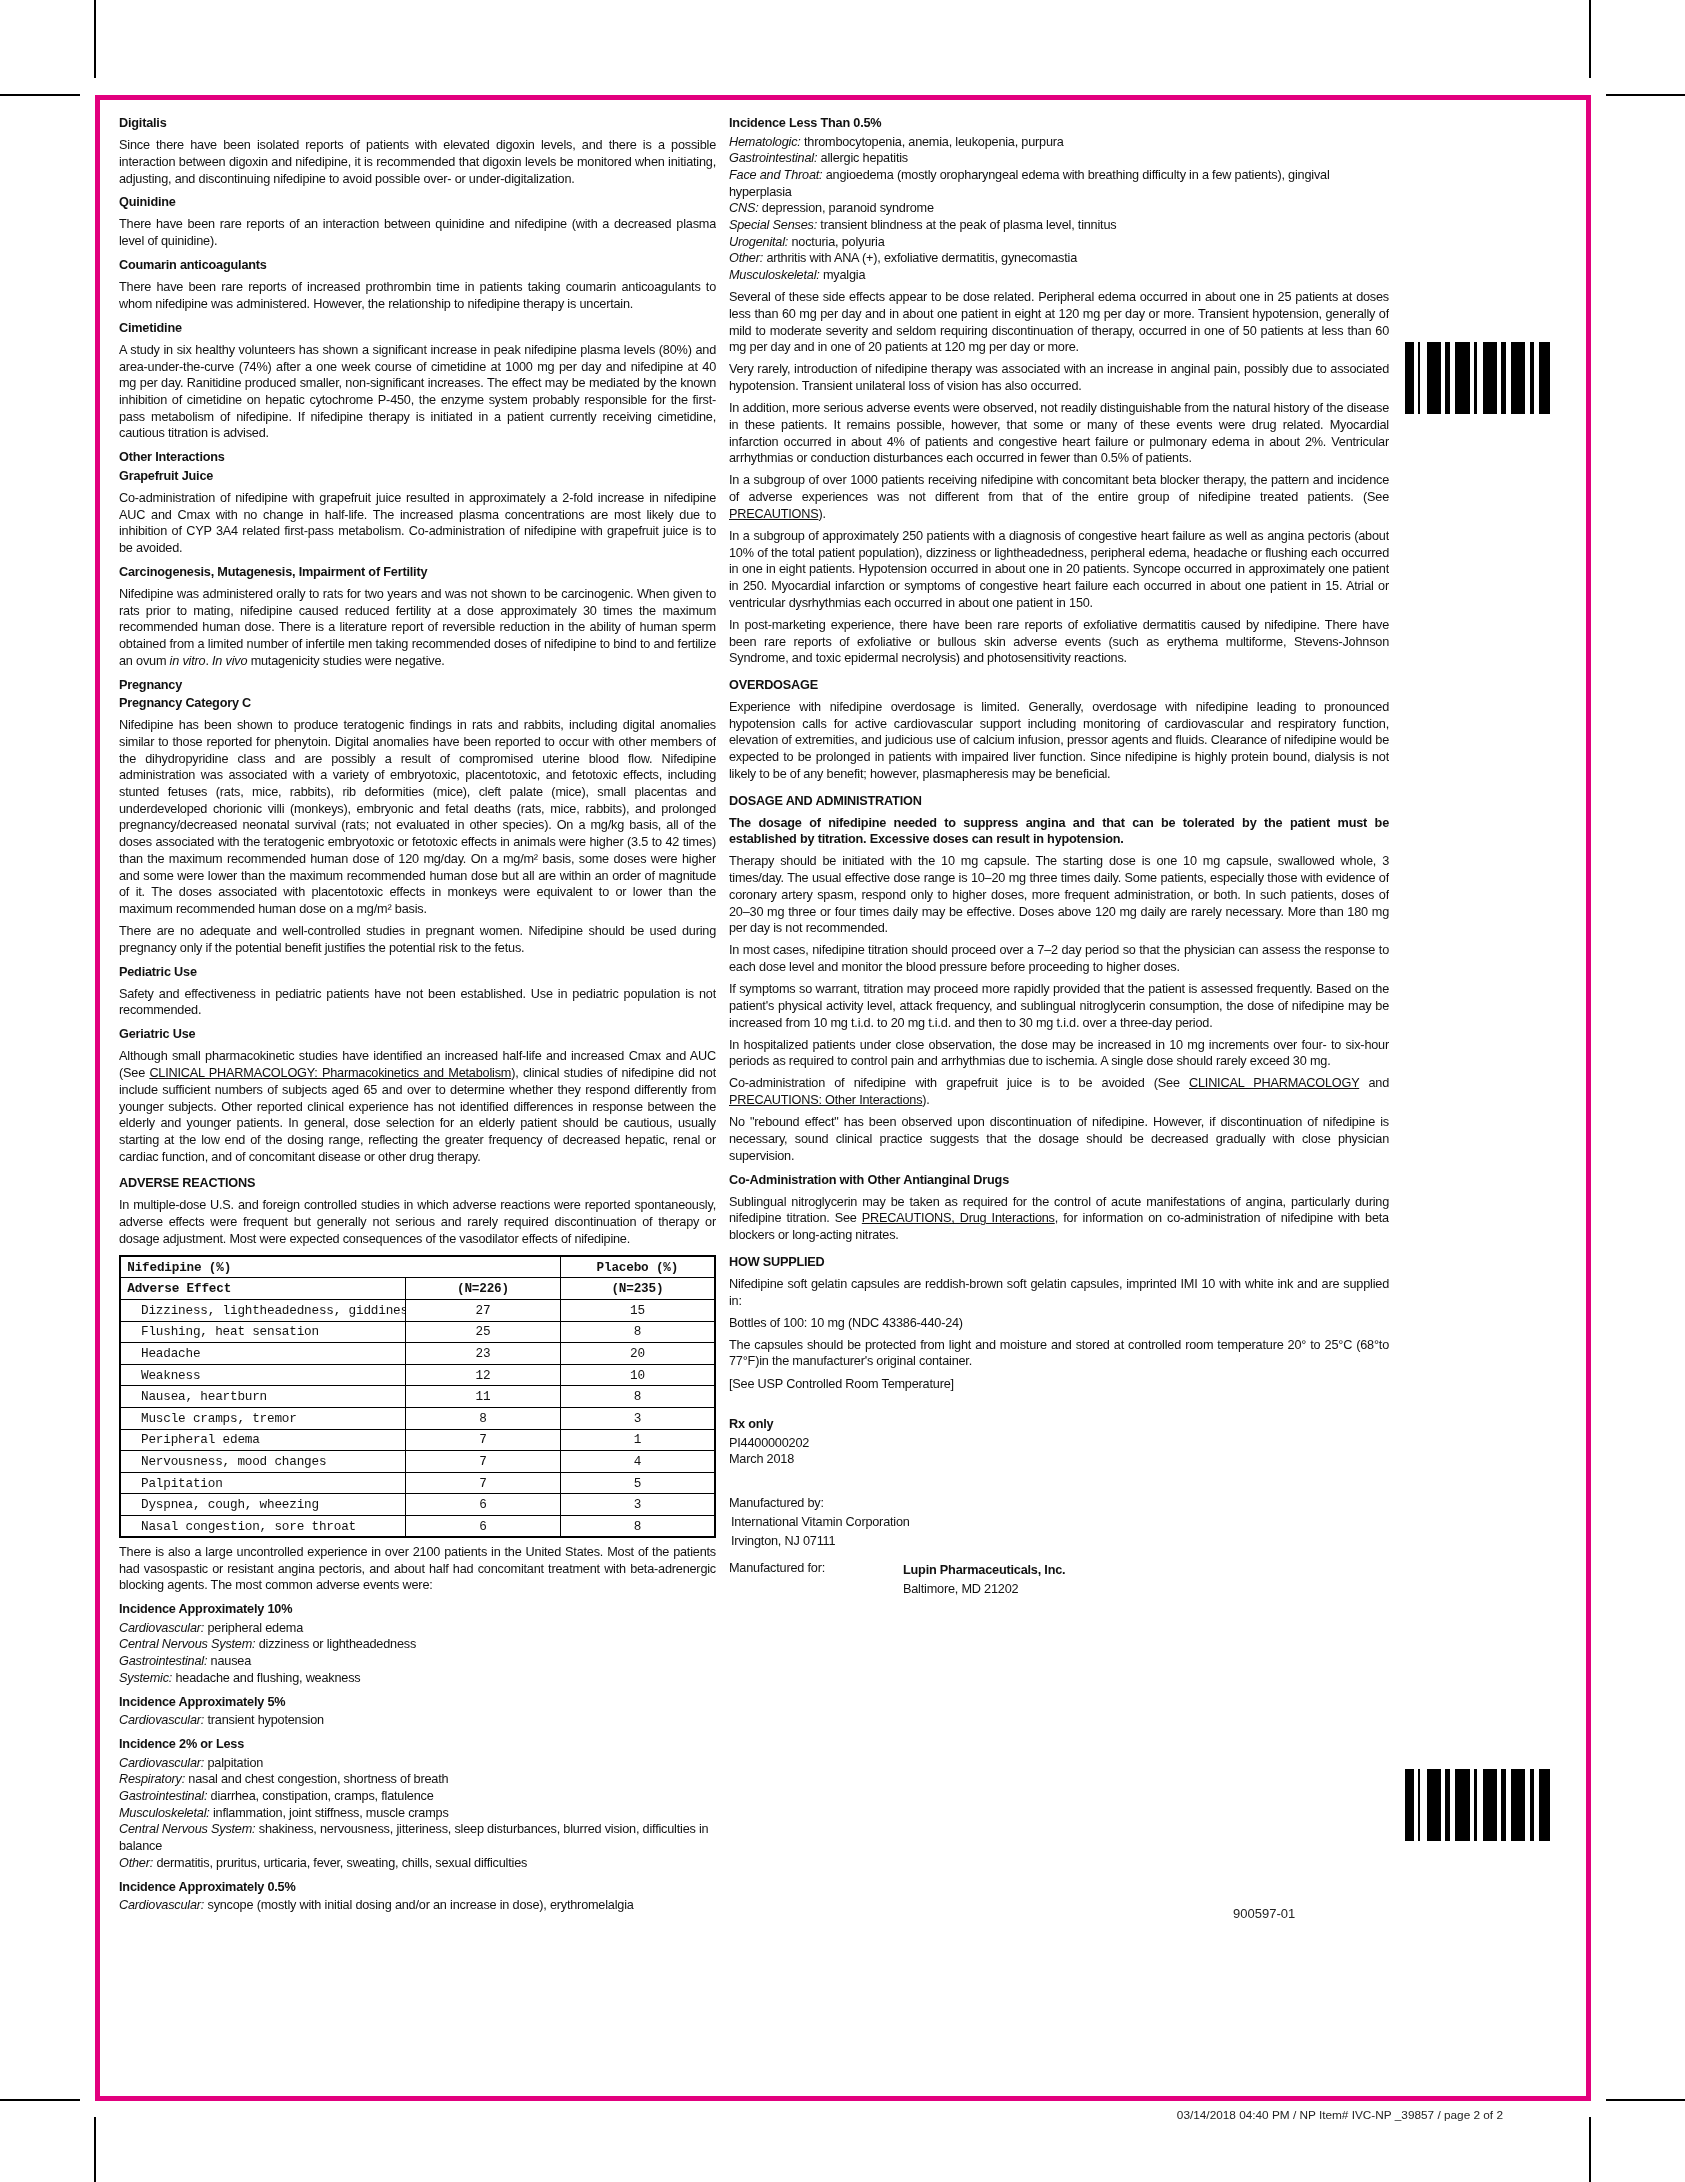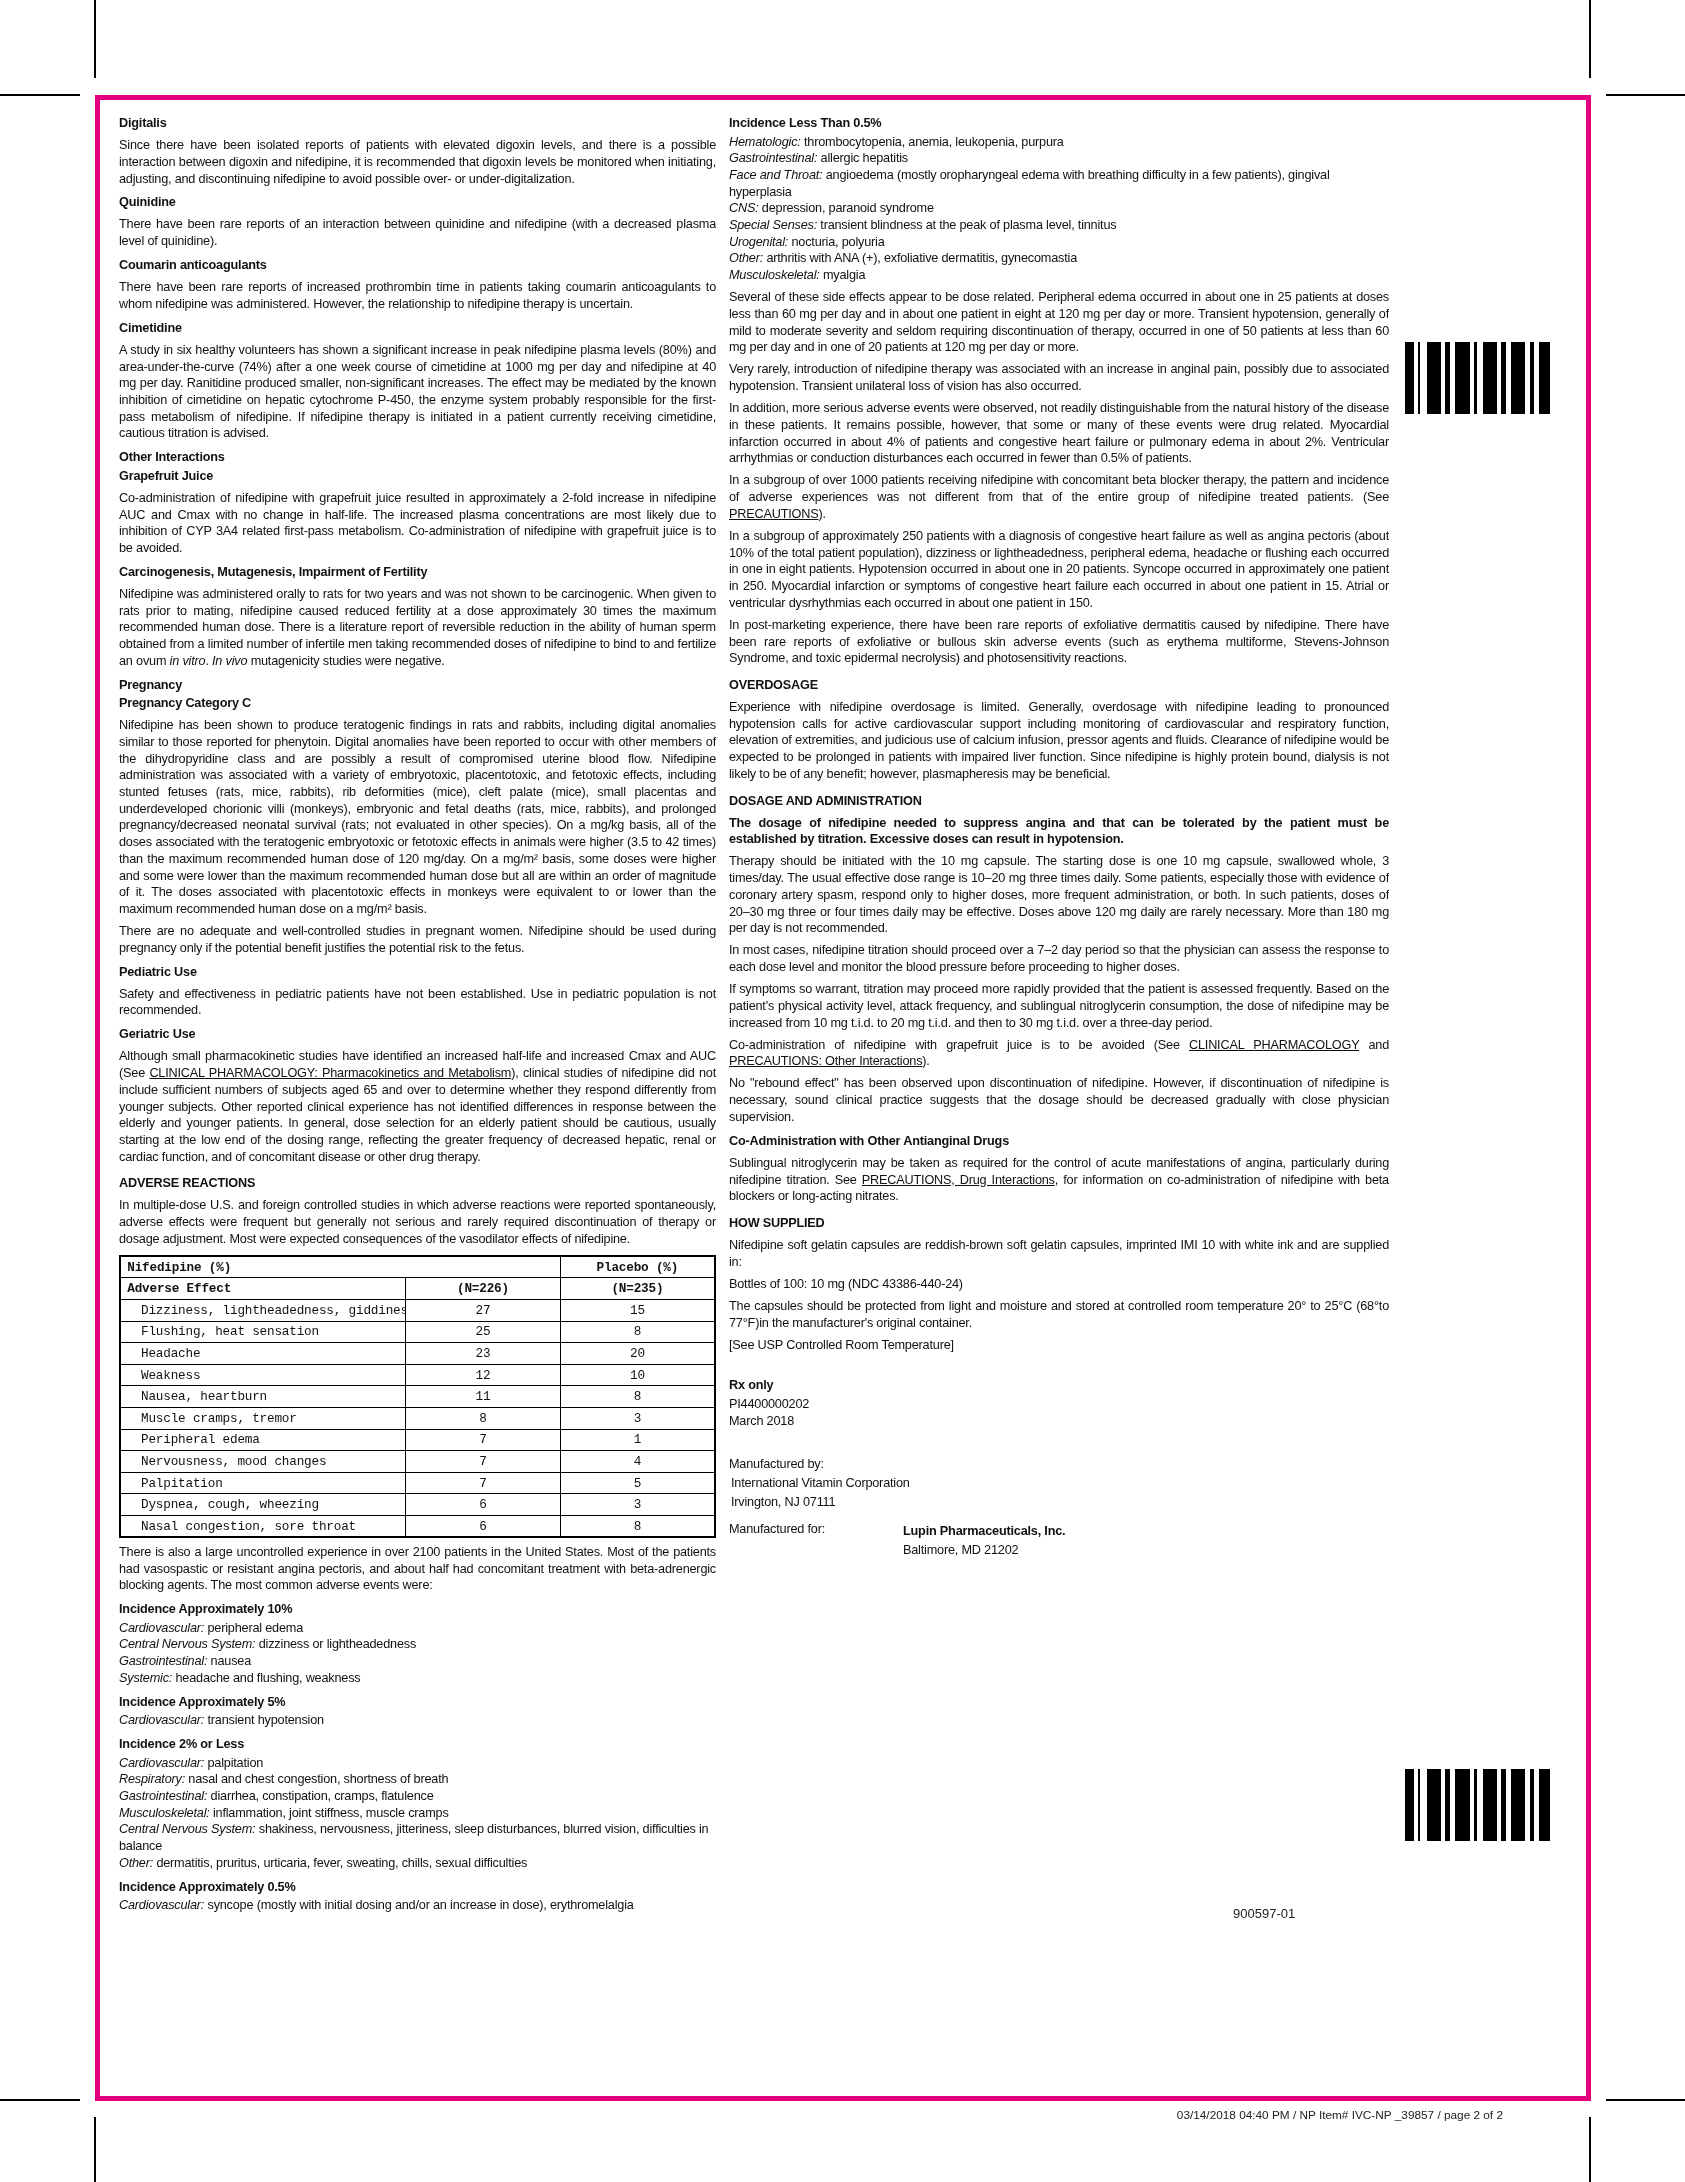--- a/index.html
+++ b/index.html
@@ -198,20 +198,21 @@
       <p class="para">In a subgroup of over 1000 patients receiving nifedipine with concomitant beta blocker therapy, the pattern and incidence of adverse experiences was not different from that of the entire group of nifedipine treated patients. (See <span class="run-u">PRECAUTIONS</span>).</p>
       <p class="para">In a subgroup of approximately 250 patients with a diagnosis of congestive heart failure as well as angina pectoris (about 10% of the total patient population), dizziness or lightheadedness, peripheral edema, headache or flushing each occurred in one in eight patients. Hypotension occurred in about one in 20 patients. Syncope occurred in approximately one patient in 250. Myocardial infarction or symptoms of congestive heart failure each occurred in about one patient in 15. Atrial or ventricular dysrhythmias each occurred in about one patient in 150.</p>
       <p class="para">In post-marketing experience, there have been rare reports of exfoliative dermatitis caused by nifedipine. There have been rare reports of exfoliative or bullous skin adverse events (such as erythema multiforme, Stevens-Johnson Syndrome, and toxic epidermal necrolysis) and photosensitivity reactions.</p>
       <div class="hd-main">OVERDOSAGE</div>
       <p class="para">Experience with nifedipine overdosage is limited. Generally, overdosage with nifedipine leading to pronounced hypotension calls for active cardiovascular support including monitoring of cardiovascular and respiratory function, elevation of extremities, and judicious use of calcium infusion, pressor agents and fluids. Clearance of nifedipine would be expected to be prolonged in patients with impaired liver function. Since nifedipine is highly protein bound, dialysis is not likely to be of any benefit; however, plasmapheresis may be beneficial.</p>
       <div class="hd-main">DOSAGE AND ADMINISTRATION</div>
       <p class="para pb">The dosage of nifedipine needed to suppress angina and that can be tolerated by the patient must be established by titration. Excessive doses can result in hypotension.</p>
       <p class="para">Therapy should be initiated with the 10 mg capsule. The starting dose is one 10 mg capsule, swallowed whole, 3 times/day. The usual effective dose range is 10–20 mg three times daily. Some patients, especially those with evidence of coronary artery spasm, respond only to higher doses, more frequent administration, or both. In such patients, doses of 20–30 mg three or four times daily may be effective. Doses above 120 mg daily are rarely necessary. More than 180 mg per day is not recommended.</p>
       <p class="para">In most cases, nifedipine titration should proceed over a 7–2 day period so that the physician can assess the response to each dose level and monitor the blood pressure before proceeding to higher doses.</p>
       <p class="para">If symptoms so warrant, titration may proceed more rapidly provided that the patient is assessed frequently. Based on the patient's physical activity level, attack frequency, and sublingual nitroglycerin consumption, the dose of nifedipine may be increased from 10 mg t.i.d. to 20 mg t.i.d. and then to 30 mg t.i.d. over a three-day period.</p>
+      <p class="para">In hospitalized patients under close observation, the dose may be increased in 10 mg increments over four- to six-hour periods as required to control pain and arrhythmias due to ischemia. A single dose should rarely exceed 30 mg.</p>
       <p class="para">Co-administration of nifedipine with grapefruit juice is to be avoided (See <span class="run-u">CLINICAL PHARMACOLOGY</span> and <span class="run-u">PRECAUTIONS: Other Interactions</span>).</p>
       <p class="para">No "rebound effect" has been observed upon discontinuation of nifedipine. However, if discontinuation of nifedipine is necessary, sound clinical practice suggests that the dosage should be decreased gradually with close physician supervision.</p>
       <div class="hd-sub">Co-Administration with Other Antianginal Drugs</div>
       <p class="para">Sublingual nitroglycerin may be taken as required for the control of acute manifestations of angina, particularly during nifedipine titration. See <span class="run-u">PRECAUTIONS, Drug Interactions</span>, for information on co-administration of nifedipine with beta blockers or long-acting nitrates.</p>
       <div class="hd-main">HOW SUPPLIED</div>
       <p class="para">Nifedipine soft gelatin capsules are reddish-brown soft gelatin capsules, imprinted IMI 10 with white ink and are supplied in:</p>
       <p class="para">Bottles of 100:  10 mg (NDC 43386-440-24)</p>
       <p class="para">The capsules should be protected from light and moisture and stored at controlled room temperature 20° to 25°C (68°to 77°F)in the manufacturer's original container.</p>
       <div class="tline">[See USP Controlled Room Temperature]</div>
       <div class="hd-sub" style="margin-top: 24px;">Rx only</div>

